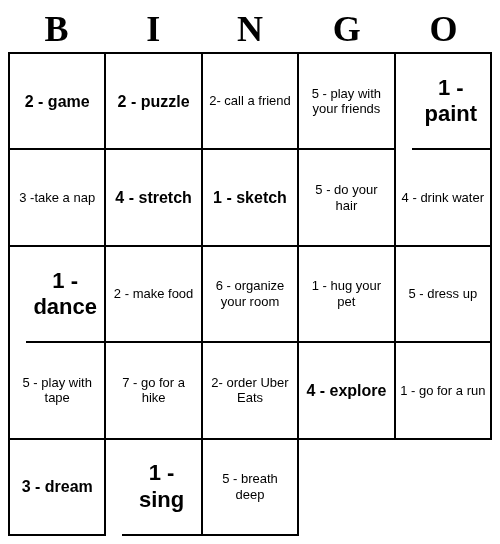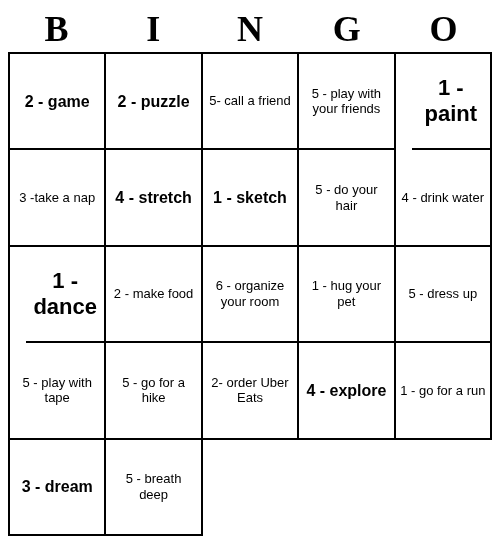--- a/index.html
+++ b/index.html
@@ -78,33 +78,34 @@
     <div class="bingo-header-cell">I</div>
     <div class="bingo-header-cell">N</div>
     <div class="bingo-header-cell">G</div>
     <div class="bingo-header-cell">O</div>
   </div>
 
 <div class="bingo-grid">
 
 <div class="bingo-cell medium-text">2 - game</div>
     <div class="bingo-cell medium-text">2 - puzzle</div>
-    <div class="bingo-cell">5- call a friend</div>
+    <div class="bingo-cell">2- call a friend</div>
     <div class="bingo-cell">5 - play with your friends</div>
     <div class="bingo-cell large-text">1 - paint</div>
     <div class="bingo-cell">3 -take a nap</div>
     <div class="bingo-cell medium-text">4 - stretch</div>
     <div class="bingo-cell medium-text">1 - sketch</div>
     <div class="bingo-cell">5 - do your hair</div>
     <div class="bingo-cell">4 - drink water</div>
     <div class="bingo-cell large-text">1 - dance</div>
     <div class="bingo-cell">2 - make food</div>
     <div class="bingo-cell">6 - organize your room</div>
     <div class="bingo-cell">1 - hug your pet</div>
     <div class="bingo-cell">5 - dress up</div>
     <div class="bingo-cell">5 - play with tape</div>
-    <div class="bingo-cell">5 - go for a hike</div>
+    <div class="bingo-cell">7 - go for a hike</div>
     <div class="bingo-cell">2- order Uber Eats</div>
     <div class="bingo-cell medium-text">4 - explore</div>
     <div class="bingo-cell">1 - go for a run</div>
     <div class="bingo-cell medium-text">3 - dream</div>
+    <div class="bingo-cell large-text">1 - sing</div>
     <div class="bingo-cell">5 - breath deep</div>
   </div>
 
 </body></html>

